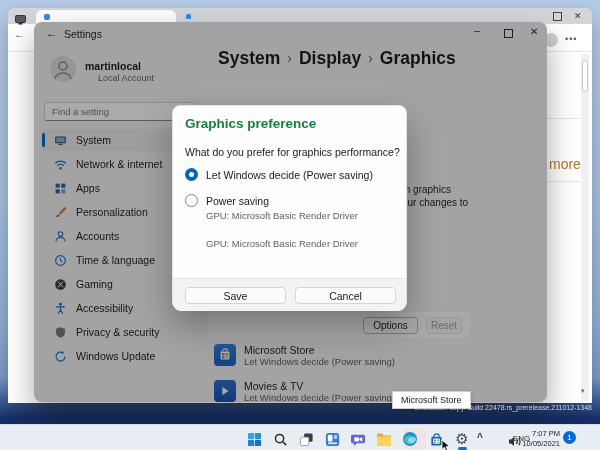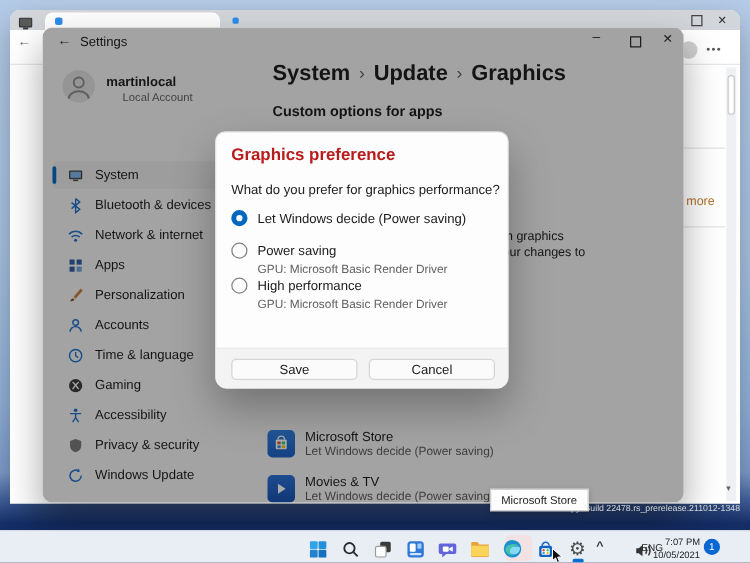--- a/index.html
+++ b/index.html
@@ -22,21 +22,21 @@
   .edge-close{left:566px;}
   .edge-back{left:6px;top:20px;font-size:11px;color:#666;}
   .edge-avatar{left:536px;top:25px;width:14px;height:14px;border-radius:50%;background:#cfcfcf;}
   .edge-dots{left:557px;top:26px;font-size:9px;color:#555;letter-spacing:1px;}
   .edge-divider{left:0;top:43px;width:100%;height:1px;background:#e6e6e6;}
   .edge-scroll-track{left:573px;top:46px;width:8px;height:347px;background:#eef0f3;}
   .edge-scroll-thumb{left:574px;top:52px;width:6px;height:32px;background:#fdfdfd;border:1px solid #c9c9c9;border-radius:3px;box-sizing:border-box;}
   .edge-scroll-arrow{left:573px;top:379px;font-size:7px;color:#666;}
   .edge-hdiv1{left:538px;top:110px;width:34px;height:1px;background:#e4e4e4;}
   .edge-hdiv2{left:538px;top:173px;width:34px;height:1px;background:#e4e4e4;}
-  .edge-more{left:541px;top:148px;font-size:10px;color:#b5742c;}
+  .edge-more{left:541px;top:148px;font-size:14px;color:#b5742c;}
   
   .set-win{left:34px;top:22px;width:513px;height:380px;background:#f3f3f3;border-radius:8px;box-shadow:0 14px 30px rgba(0,0,0,.35);overflow:hidden;}
   .set-back{left:12px;top:5px;font-size:11px;color:#1b1b1b;}
   .set-title{left:30px;top:6px;font-size:10.5px;color:#1b1b1b;}
   .set-min{left:440px;top:2px;font-size:11px;color:#2b2b2b;}
   .set-max{left:470px;top:7px;width:7px;height:7px;border:1px solid #2b2b2b;}
   .set-close{left:496px;top:4px;font-size:10px;color:#2b2b2b;}
   .avatar{left:16px;top:34px;width:26px;height:26px;border-radius:50%;background:#dedede;overflow:hidden;}
   .user-name{left:51px;top:38px;font-size:10.5px;font-weight:bold;color:#1b1b1b;}
   .user-sub{left:64px;top:51px;font-size:9px;color:#5f5f5f;}
@@ -54,21 +54,21 @@
   .sel-card{left:174px;top:290px;width:262px;height:26px;background:#fcfcfc;border-radius:4px;display:flex;justify-content:flex-end;align-items:center;gap:8px;padding-right:8px;box-sizing:border-box;}
   .btn{height:17px;border-radius:4px;font-size:10px;display:flex;align-items:center;justify-content:center;font-family:inherit;}
   .btn-options{width:55px;background:#fdfdfd;border:1px solid #b8b8b8;color:#1b1b1b;}
   .btn-reset{width:36px;background:#f6f6f6;border:1px solid #e2e2e2;color:#9b9b9b;}
   .app-ico{width:22px;height:22px;border-radius:4px;}
   .app-title{font-size:10.5px;color:#1b1b1b;}
   .app-sub{font-size:9.5px;color:#5a5a5a;}
   .dim{left:0;top:0;width:100%;height:100%;background:rgba(10,10,10,.34);z-index:5;}
   
   .dialog{left:138px;top:83px;width:235px;height:205px;background:#fdfdfd;border:1px solid #e2e2e2;border-radius:8px;box-shadow:0 16px 34px rgba(0,0,0,.30);z-index:10;box-sizing:border-box;}
-  .dlg-title{left:12px;top:10px;font-size:13.5px;font-weight:600;color:#b91c1c;}
+  .dlg-title{left:12px;top:10px;font-size:13.5px;font-weight:600;color:#15803d;}
   .dlg-q{left:12px;top:40px;font-size:10.5px;color:#202020;text-align:center;}
   .radio{width:13px;height:13px;border-radius:50%;box-sizing:border-box;flex:0 0 13px;}
   .radio.sel{border:4px solid #0067c0;background:#fff;}
   .radio.unsel{border:1px solid #838383;background:#fdfdfd;}
   .dlg-opt{position:absolute;left:12px;display:flex;align-items:center;gap:8px;font-size:10.5px;color:#1b1b1b;}
   .dlg-gpu{position:absolute;left:33px;font-size:9.5px;color:#616161;}
   .dlg-footer{left:0;top:172px;width:100%;height:32px;background:#f3f3f3;border-top:1px solid #e5e5e5;border-radius:0 0 8px 8px;}
   .dlg-btn{position:absolute;top:8px;width:101px;height:17px;background:#fbfbfb;border:1px solid #d5d5d5;border-radius:4px;font-size:10.5px;color:#1b1b1b;display:flex;align-items:center;justify-content:center;font-family:inherit;}
   
   .tooltip{left:392px;top:391px;background:#fdfdfd;border:1px solid #cfcfcf;box-shadow:0 2px 5px rgba(0,0,0,.2);font-size:9px;color:#1b1b1b;padding:3px 8px;z-index:20;}
@@ -123,35 +123,30 @@
 
   <span class="abs avatar">
     <svg width="26" height="26" viewBox="0 0 26 26">
         <circle cx="13" cy="10" r="4" fill="none" stroke="#8a8a8a" stroke-width="1.5"></circle>
         <path d="M5 23 a8 6 0 0 1 16 0" fill="none" stroke="#8a8a8a" stroke-width="1.5"></path>
       </svg>
   </span>
   <span class="abs user-name">martinlocal</span>
   <span class="abs user-sub">Local Account</span>
 
+  <input class="abs search-box" placeholder="Find a setting" style="">
 
   <div class="abs nav">
     <div class="nav-item active">
       <span class="nav-ico"><svg width="13" height="13" viewBox="0 0 16 16">
             <rect x="1.5" y="3" width="13" height="8.5" rx="1" fill="#444"></rect>
             <rect x="2.8" y="4.2" width="10.4" height="6" fill="#7fb5ea"></rect>
             <rect x="5.5" y="12" width="5" height="1.4" fill="#444"></rect>
           </svg></span>
       <span>System</span>
-    </div>
-    <div class="nav-item">
-      <span class="nav-ico"><svg width="13" height="13" viewBox="0 0 16 16">
-            <path d="M8 1 v14 l4-3.5 L4 5 M8 1 l4 3.5 L4 11" fill="none" stroke="#1d70c8" stroke-width="1.4"></path>
-          </svg></span>
-      <span>Bluetooth &amp; devices</span>
     </div>
     <div class="nav-item">
       <span class="nav-ico"><svg width="13" height="13" viewBox="0 0 16 16">
             <path d="M1.5 6.5 a9 9 0 0 1 13 0 M4 9.5 a5.8 5.8 0 0 1 8 0" fill="none" stroke="#1d70c8" stroke-width="1.5"></path>
             <circle cx="8" cy="12.5" r="1.5" fill="#1d70c8"></circle>
           </svg></span>
       <span>Network &amp; internet</span>
     </div>
     <div class="nav-item">
       <span class="nav-ico"><svg width="13" height="13" viewBox="0 0 16 16">
@@ -206,28 +201,31 @@
     <div class="nav-item">
       <span class="nav-ico"><svg width="13" height="13" viewBox="0 0 16 16">
             <path d="M13.5 8 a5.5 5.5 0 1 1 -2-4.2" fill="none" stroke="#1d70c8" stroke-width="1.5"></path>
             <path d="M11 1 l1 3 l-3 .5 z" fill="#1d70c8"></path>
           </svg></span>
       <span>Windows Update</span>
     </div>
   </div>
 
   <div class="abs crumb">
-    <span>System</span><span class="sep">›</span><span>Update</span><span class="sep">›</span><span>Graphics</span>
-  </div>
-  <div class="abs section-title">Custom options for apps</div>
+    <span>System</span><span class="sep">›</span><span>Display</span><span class="sep">›</span><span>Graphics</span>
+  </div>
   <div class="abs desc-frag">
     <div>m graphics</div>
     <div>our changes to</div>
   </div>
 
+  <div class="abs sel-card">
+    <button class="btn btn-options">Options</button>
+    <button class="btn btn-reset">Reset</button>
+  </div>
 
   <div class="abs" style="left:180px;top:322px;display:flex;gap:8px;">
     <span class="app-ico" style="background:linear-gradient(180deg,#2f7fe0,#1b5fc4);display:flex;align-items:center;justify-content:center;">
       <svg width="14" height="14" viewBox="0 0 16 16">
           <path d="M5 4 a3 3 0 0 1 6 0" fill="none" stroke="#fff" stroke-width="1.2"></path>
           <rect x="3" y="4" width="10" height="9" rx="1" fill="#fff"></rect>
           <rect x="4.5" y="6" width="3" height="2.5" fill="#e74c3c"></rect>
           <rect x="8.5" y="6" width="3" height="2.5" fill="#2ecc71"></rect>
           <rect x="4.5" y="9.5" width="3" height="2.5" fill="#3498db"></rect>
           <rect x="8.5" y="9.5" width="3" height="2.5" fill="#f1c40f"></rect>
@@ -258,24 +256,20 @@
 
     <div class="dlg-opt" style="top:62px;">
       <span class="radio sel"></span>
       <span>Let Windows decide (Power saving)</span>
     </div>
     <div class="dlg-opt" style="top:88px;text-align:right;">
       <span class="radio unsel"></span>
       <span>Power saving</span>
     </div>
     <div class="dlg-gpu" style="top:104px;">GPU: Microsoft Basic Render Driver</div>
-    <div class="dlg-opt" style="top:116px;">
-      <span class="radio unsel"></span>
-      <span>High performance</span>
-    </div>
     <div class="dlg-gpu" style="top:132px;">GPU: Microsoft Basic Render Driver</div>
 
     <div class="abs dlg-footer">
       <button class="dlg-btn" style="left:12px;">Save</button>
       <button class="dlg-btn" style="left:122px;">Cancel</button>
     </div>
   </div>
 </div>
 
 <div class="abs watermark">Evaluation copy. Build 22478.rs_prerelease.211012-1348</div>

